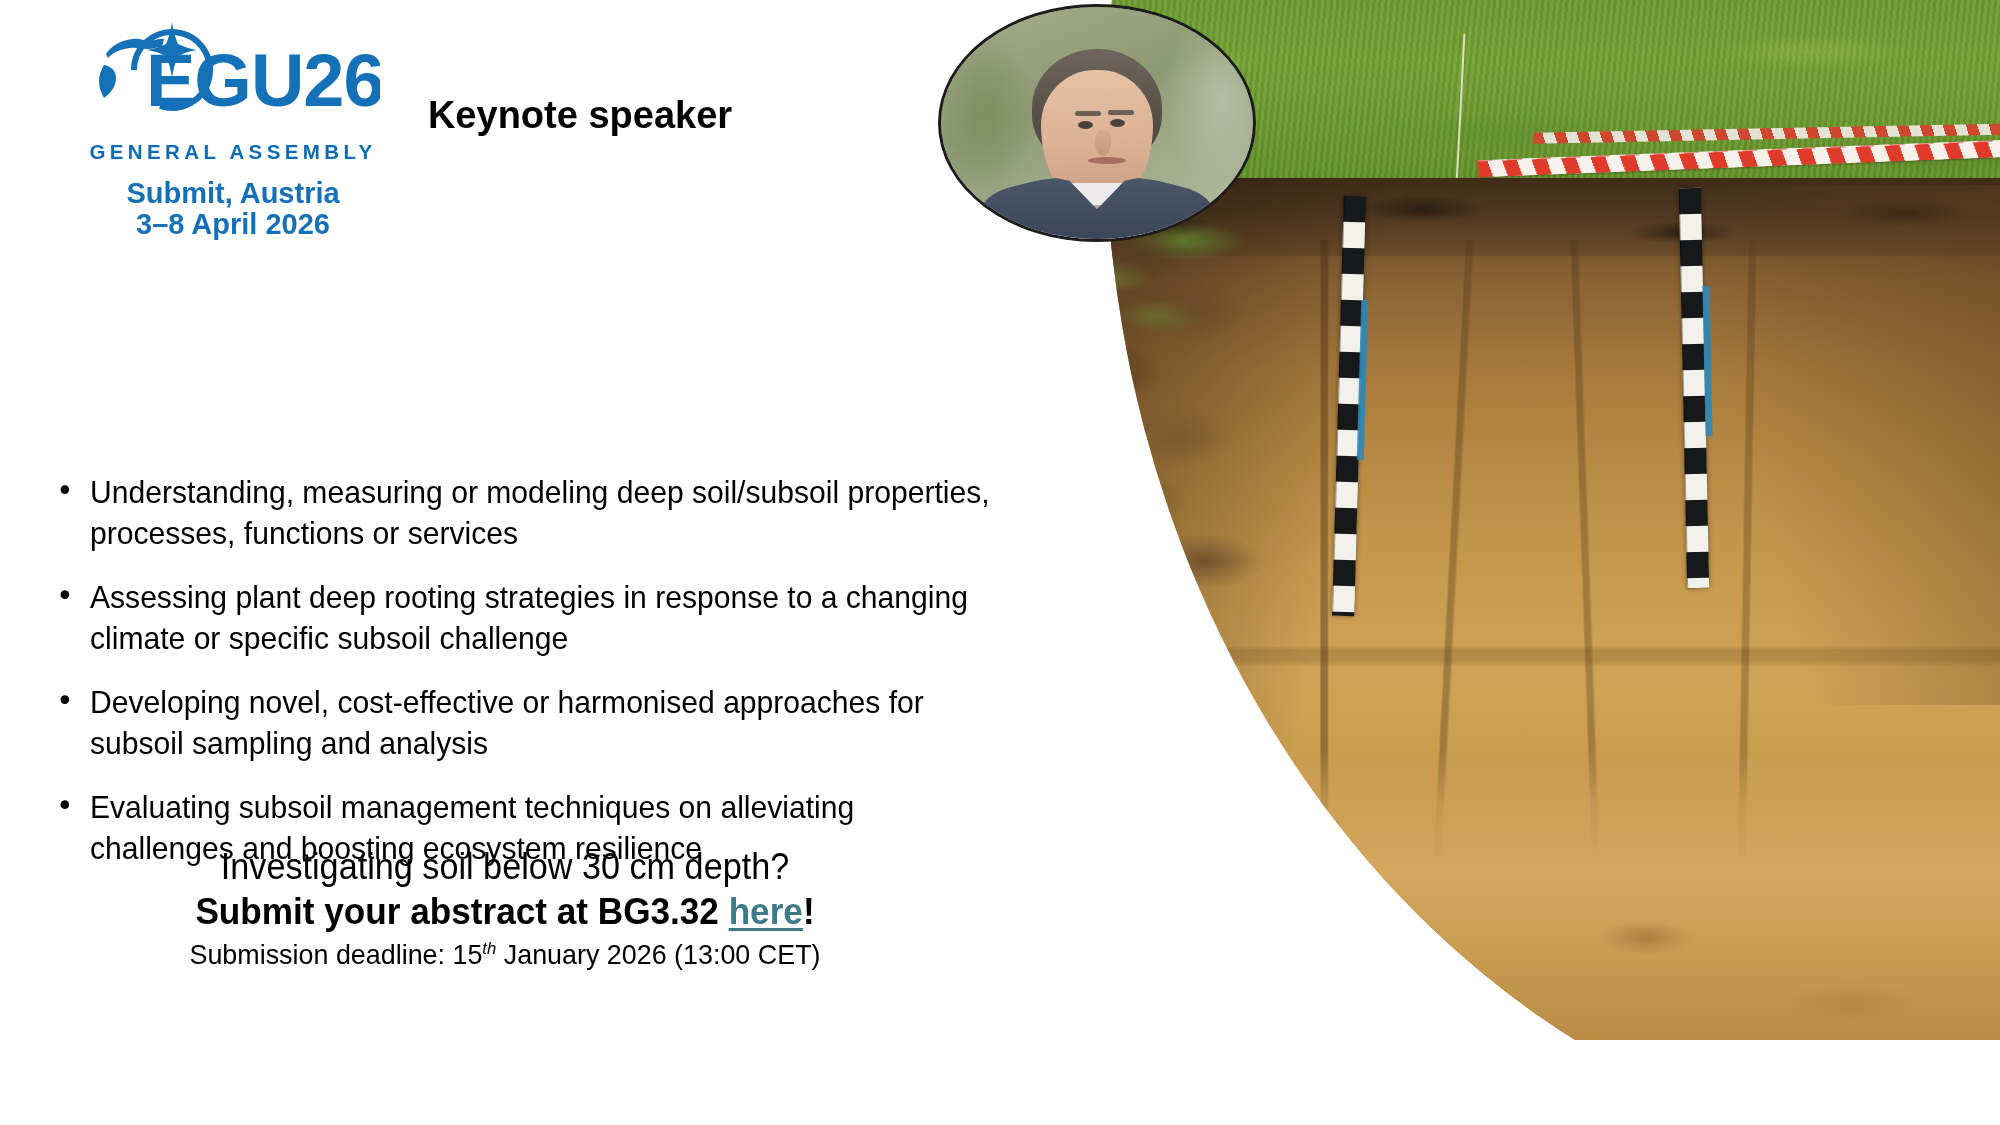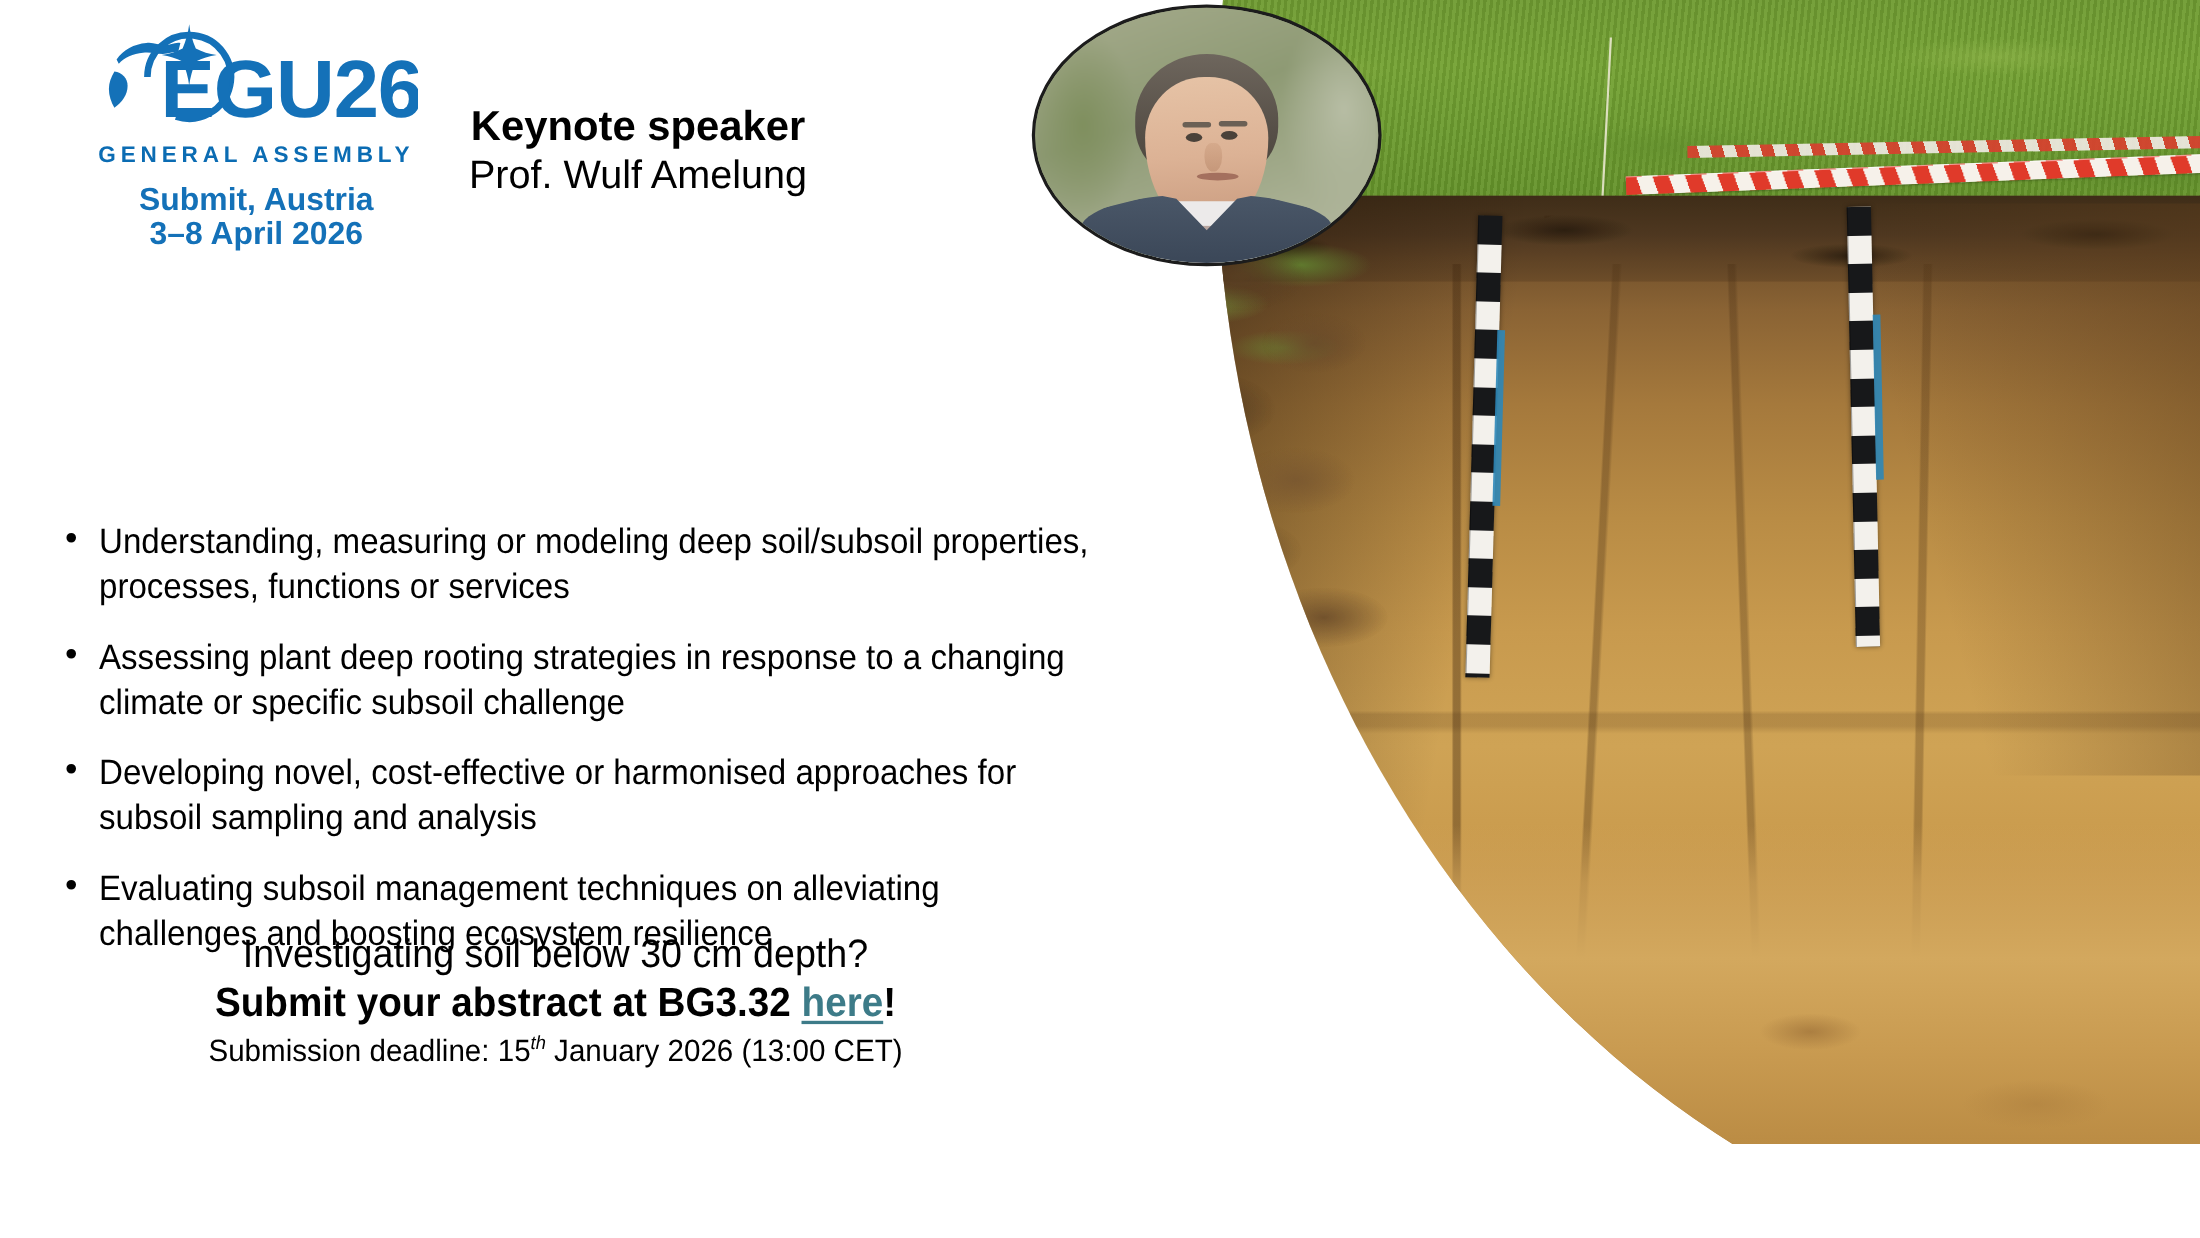--- a/index.html
+++ b/index.html
@@ -41,21 +41,21 @@
     height: 105px;
     margin: 0 auto;
   }
   .logo-mark svg { display: block; }
   .logo-sub {
     font-family: "Liberation Sans", sans-serif;
     font-weight: bold;
     color: #0b6cb3;
     font-size: 20.5px;
     letter-spacing: 4.4px;
-    margin-top: 6px;
+    margin-top: 17px;
     margin-left: 16px;
   }
   .logo-city, .logo-date {
     font-family: "Liberation Sans", sans-serif;
     font-weight: bold;
     color: #1471b8;
     font-size: 29px;
     line-height: 1.08;
     margin-left: 16px;
   }
@@ -488,21 +488,20 @@
           <text x="76" y="88" font-family="Liberation Sans, sans-serif" font-weight="bold" font-size="74" fill="#1471b8" letter-spacing="-1">EGU26</text>
         </svg>
       </div>
       <div class="logo-sub">GENERAL ASSEMBLY</div>
       <div class="logo-city">Submit, Austria</div>
       <div class="logo-date">3–8 April 2026</div>
     </div>
 
     <div class="keynote">
       <div class="keynote-title">Keynote speaker</div>
-      <div class="keynote-name">Prof. Wulf Amelung</div>
     </div>
 
 
     <div class="bullets">
       <div class="bullet-row">
         <span class="bullet-dot">•</span>
         <span class="bullet-text">Understanding, measuring or modeling deep soil/subsoil properties, processes, functions or services</span>
       </div>
       <div class="bullet-row">
         <span class="bullet-dot">•</span>

